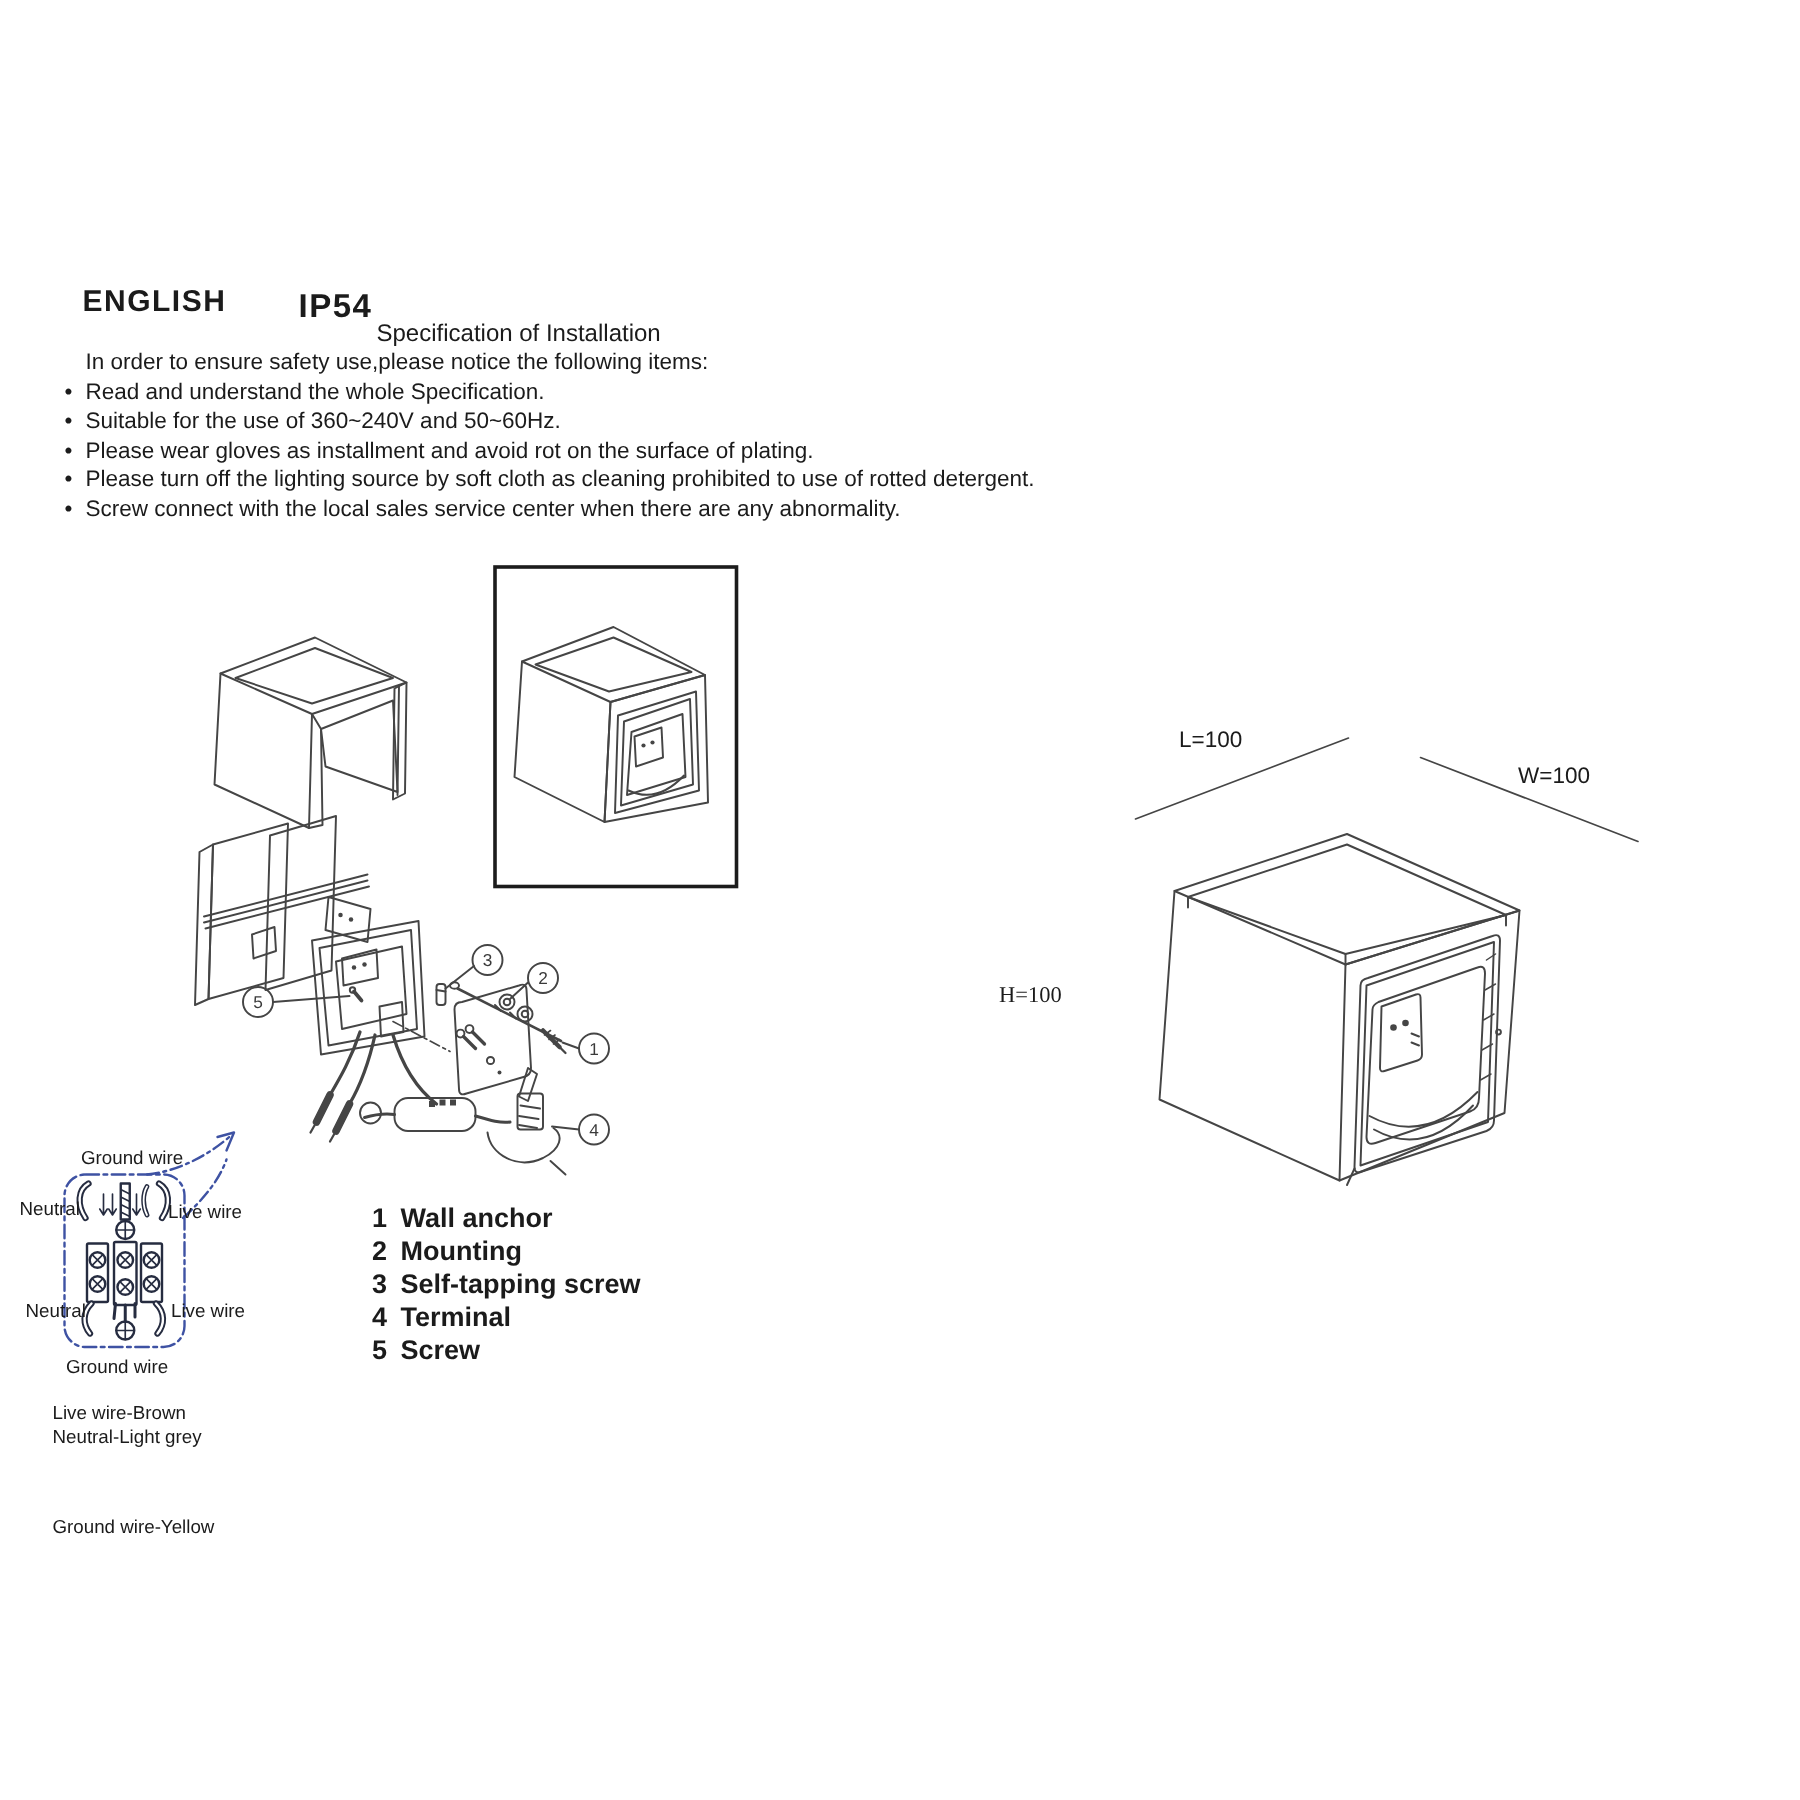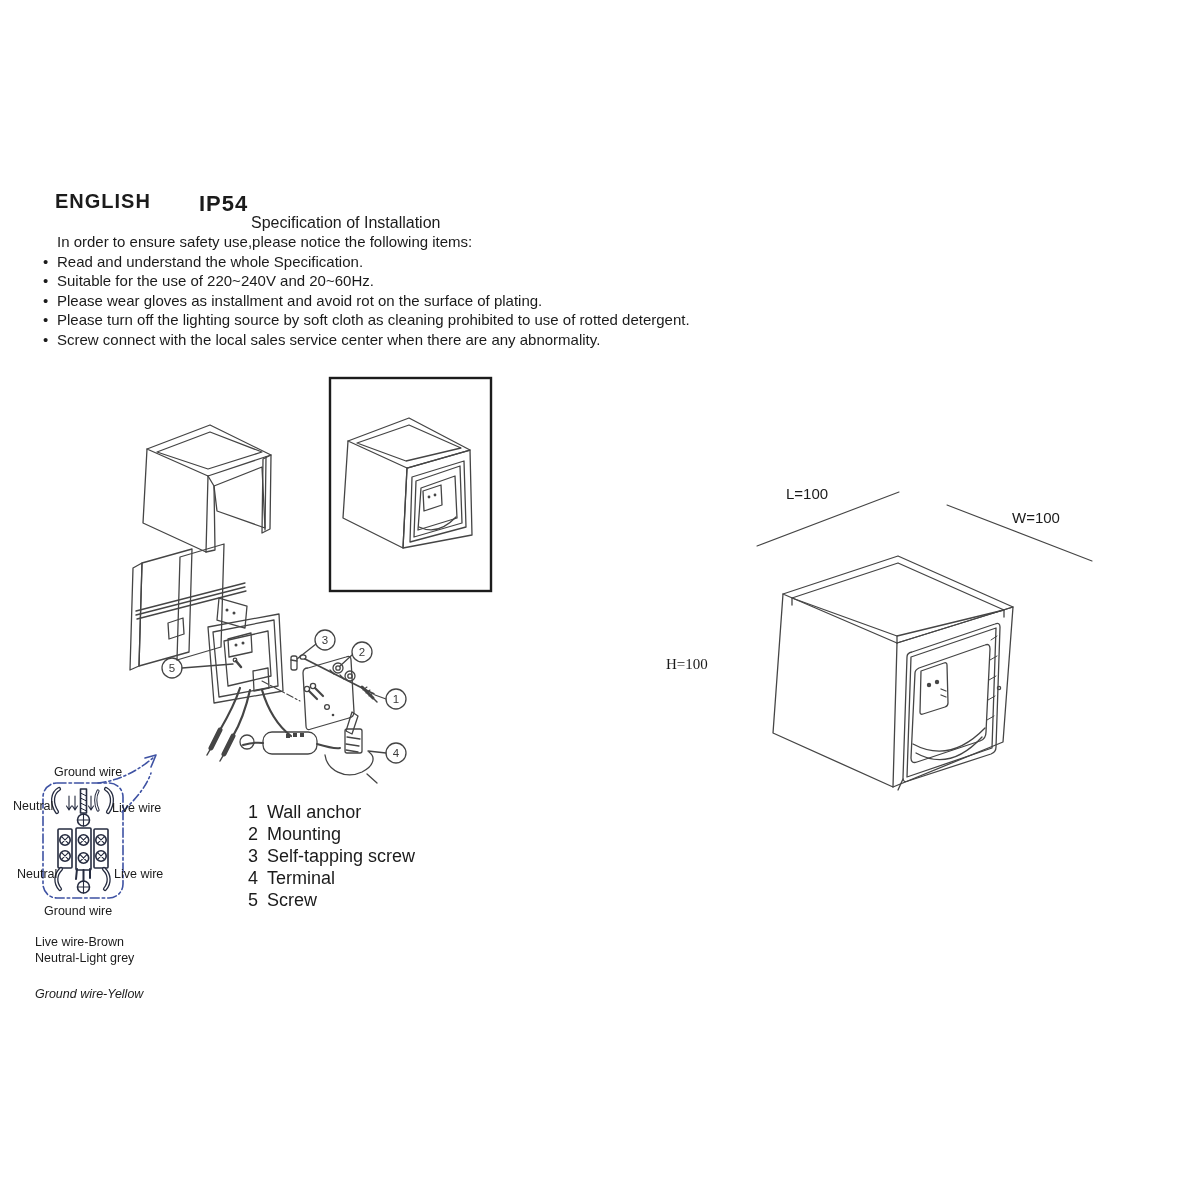--- a/index.html
+++ b/index.html
@@ -7,38 +7,38 @@
         font-family:"Liberation Sans", sans-serif;color:#1b1b1b;}
   .lbl{position:absolute;white-space:nowrap;}
   .hdr-lang{left:55px;top:190px;font-size:20px;font-weight:bold;letter-spacing:1px;}
   .hdr-ip{left:199px;top:191px;font-size:22px;font-weight:700;letter-spacing:1px;}
   .spec-title{left:251px;top:214px;font-size:16px;}
   .spec-intro{left:57px;top:233px;font-size:15px;}
   .bullets{position:absolute;left:43px;top:252px;font-size:15px;line-height:19.4px;}
   .bullet-row{white-space:nowrap;}
   .bullet-row .mark{display:inline-block;width:14px;}
   .parts{position:absolute;left:238px;top:801px;font-size:18px;line-height:22px;}
-  .part-row{white-space:nowrap;}
+  .part-row{white-space:nowrap;font-weight:bold;}
   .part-row .num{display:inline-block;width:20px;text-align:right;}
   .part-row .plabel{margin-left:9px;}
   .dim{font-size:15px;}
   .dim-l{left:786px;top:485px;}
   .dim-w{left:1012px;top:509px;}
   .dim-h{left:666px;top:656px;font-family:Liberation Serif, serif;}
   .wl{font-size:12.5px;}
   .w-gt{left:54px;top:765px;}
   .w-nt{left:13px;top:799px;}
   .w-lt{left:112px;top:801px;}
   .w-nb{left:17px;top:867px;}
   .w-lb{left:114px;top:867px;}
   .w-gb{left:44px;top:904px;}
   .leg{left:35px;font-size:12.5px;}
   .leg0{top:935px;}
   .leg1{top:951px;}
-  .leg2{top:987px;font-style:italic;}
+  .leg2{top:1011px;}
   svg{position:absolute;left:0;top:0;}
   .ink{stroke:#454545;fill:none;stroke-width:1.3;stroke-linejoin:round;stroke-linecap:round;}
   .inkfill{fill:#454545;stroke:none;}
   .navy{stroke:#262c40;fill:none;stroke-width:1.6;stroke-linejoin:round;stroke-linecap:round;}
   .blue{stroke:#3e52a3;fill:none;stroke-width:1.6;stroke-linecap:round;}
 </style>
 </head>
 <body>
 
 <div id="page">
@@ -242,21 +242,21 @@
     </g>
   </svg>
 
   <div class="lbl hdr-lang">ENGLISH</div>
   <div class="lbl hdr-ip">IP54</div>
   <div class="lbl spec-title">Specification of Installation</div>
   <div class="lbl spec-intro">In order to ensure safety use,please notice the following items:</div>
 
   <div class="bullets">
     <div class="bullet-row"><span class="mark">•</span><span>Read and understand the whole Specification.</span></div>
-    <div class="bullet-row"><span class="mark">•</span><span>Suitable for the use of 220~240V and 20~60Hz.</span></div>
+    <div class="bullet-row"><span class="mark">•</span><span>Suitable for the use of 360~240V and 50~60Hz.</span></div>
     <div class="bullet-row"><span class="mark">•</span><span>Please wear gloves as installment and avoid rot on the surface of plating.</span></div>
     <div class="bullet-row"><span class="mark">•</span><span>Please turn off the lighting source by soft cloth as cleaning prohibited to use of rotted detergent.</span></div>
     <div class="bullet-row"><span class="mark">•</span><span>Screw connect with the local sales service center when there are any abnormality.</span></div>
   </div>
 
   <div class="parts">
     <div class="part-row"><span class="num">1</span><span class="plabel">Wall anchor</span></div>
     <div class="part-row"><span class="num">2</span><span class="plabel">Mounting</span></div>
     <div class="part-row"><span class="num">3</span><span class="plabel">Self-tapping screw</span></div>
     <div class="part-row"><span class="num">4</span><span class="plabel">Terminal</span></div>

